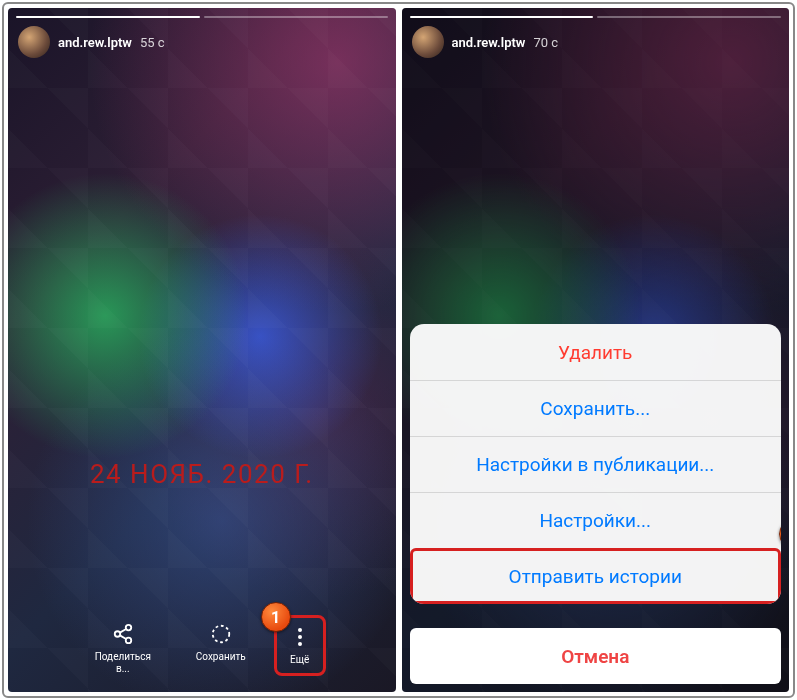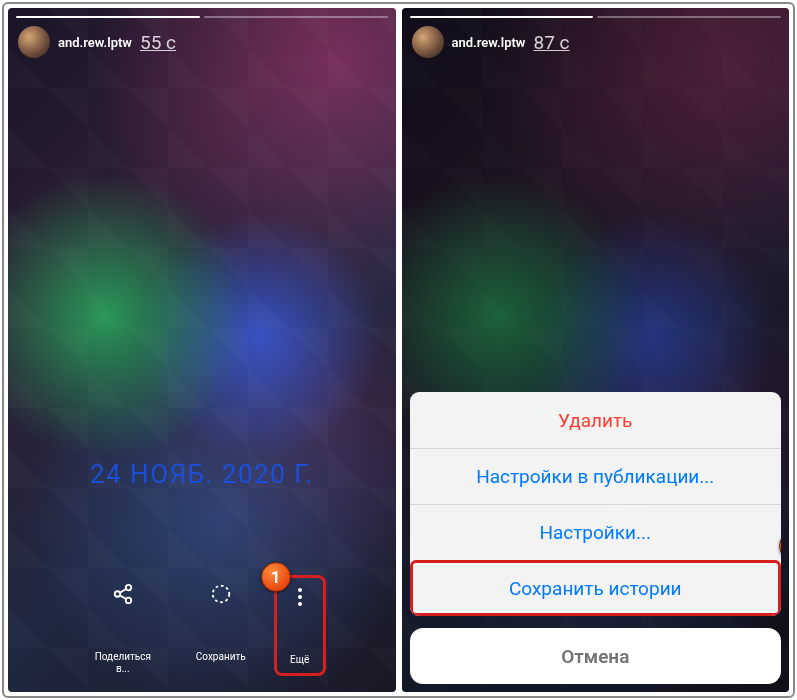--- a/index.html
+++ b/index.html
@@ -83,29 +83,28 @@
       background: radial-gradient(circle at 35% 35%, #d4a574 0%, #6b4a3a 60%, #2a1f1a 100%);
     }
     .username {
       color: #fff;
       font-size: 13px;
       font-weight: 600;
     }
     .timestamp {
       color: #fff;
       opacity: 0.8;
-      font-size: 19px;
-      text-decoration: underline;
+      font-size: 13px;
     }
     .date-overlay {
       position: absolute;
       left: 50%;
       top: 66%;
       transform: translateX(-50%);
-      color: #1d4ed8;
+      color: #b91c1c;
       font-size: 26px;
       font-weight: 400;
       letter-spacing: 1.5px;
       z-index: 5;
       white-space: nowrap;
     }
     .bottom-bar {
       position: absolute;
       bottom: 18px;
       left: 0;
@@ -130,21 +129,20 @@
       display: flex;
       align-items: center;
       justify-content: center;
     }
     .bottom-label {
       color: #fff;
       font-size: 10px;
       text-align: center;
       max-width: 70px;
       line-height: 1.15;
-      margin-top: 40px;
     }
     .more-item {
       position: relative;
       border: 3px solid #d62020;
       border-radius: 8px;
       padding: 6px 10px 2px;
       margin: -6px -10px -2px;
     }
     .badge {
       position: absolute;
@@ -173,23 +171,23 @@
     }
     .action-sheet {
       position: absolute;
       bottom: 8px;
       left: 8px;
       right: 8px;
       z-index: 30;
     }
     .sheet-group {
       background: rgba(248,248,248,0.98);
-      border-radius: 9px;
+      border-radius: 14px;
       overflow: hidden;
-      margin-bottom: 12px;
+      margin-bottom: 24px;
     }
     .sheet-item {
       height: 56px;
       display: flex;
       align-items: center;
       justify-content: center;
       font-size: 19px;
       color: #007aff;
       cursor: pointer;
       border-top: 0.5px solid rgba(0,0,0,0.12);
@@ -201,28 +199,28 @@
       color: #ff3b30;
     }
     .sheet-item.highlighted {
       position: relative;
       outline: 3px solid #d62020;
       outline-offset: -3px;
       border-radius: 6px;
     }
     .cancel-btn {
       background: #fff;
-      border-radius: 13px;
+      border-radius: 6px;
       height: 56px;
       display: flex;
       align-items: center;
       justify-content: center;
       font-size: 19px;
       font-weight: 600;
-      color: #737373;
+      color: #ef4444;
       cursor: pointer;
     }
     .badge2-wrap{
       position:absolute;
       right:-14px;
       top:-14px;
       z-index:50;
     }
   </style>
 </head>
@@ -280,31 +278,32 @@
 
   <div class="screen">
     <div class="story-bg"></div>
     <div class="progress-bars">
       <div class="progress-seg filled"></div>
       <div class="progress-seg"></div>
     </div>
     <div class="header">
       <div class="avatar"></div>
       <span class="username">and.rew.lptw</span>
-      <span class="timestamp">87 с</span>
+      <span class="timestamp">70 с</span>
     </div>
     <div class="dimbg"></div>
 
     <div class="action-sheet">
       <div class="sheet-group">
         <div class="sheet-item destructive">Удалить</div>
+        <div class="sheet-item">Сохранить...</div>
         <div class="sheet-item">Настройки в публикации...</div>
         <div class="sheet-item">Настройки...</div>
         <div class="sheet-item highlighted">
-          <span>Сохранить истории</span>
+          <span>Отправить истории</span>
           <div class="badge2-wrap">
             <div class="badge">2</div>
           </div>
         </div>
       </div>
       <div class="cancel-btn">Отмена</div>
     </div>
   </div>
 </div>
 

